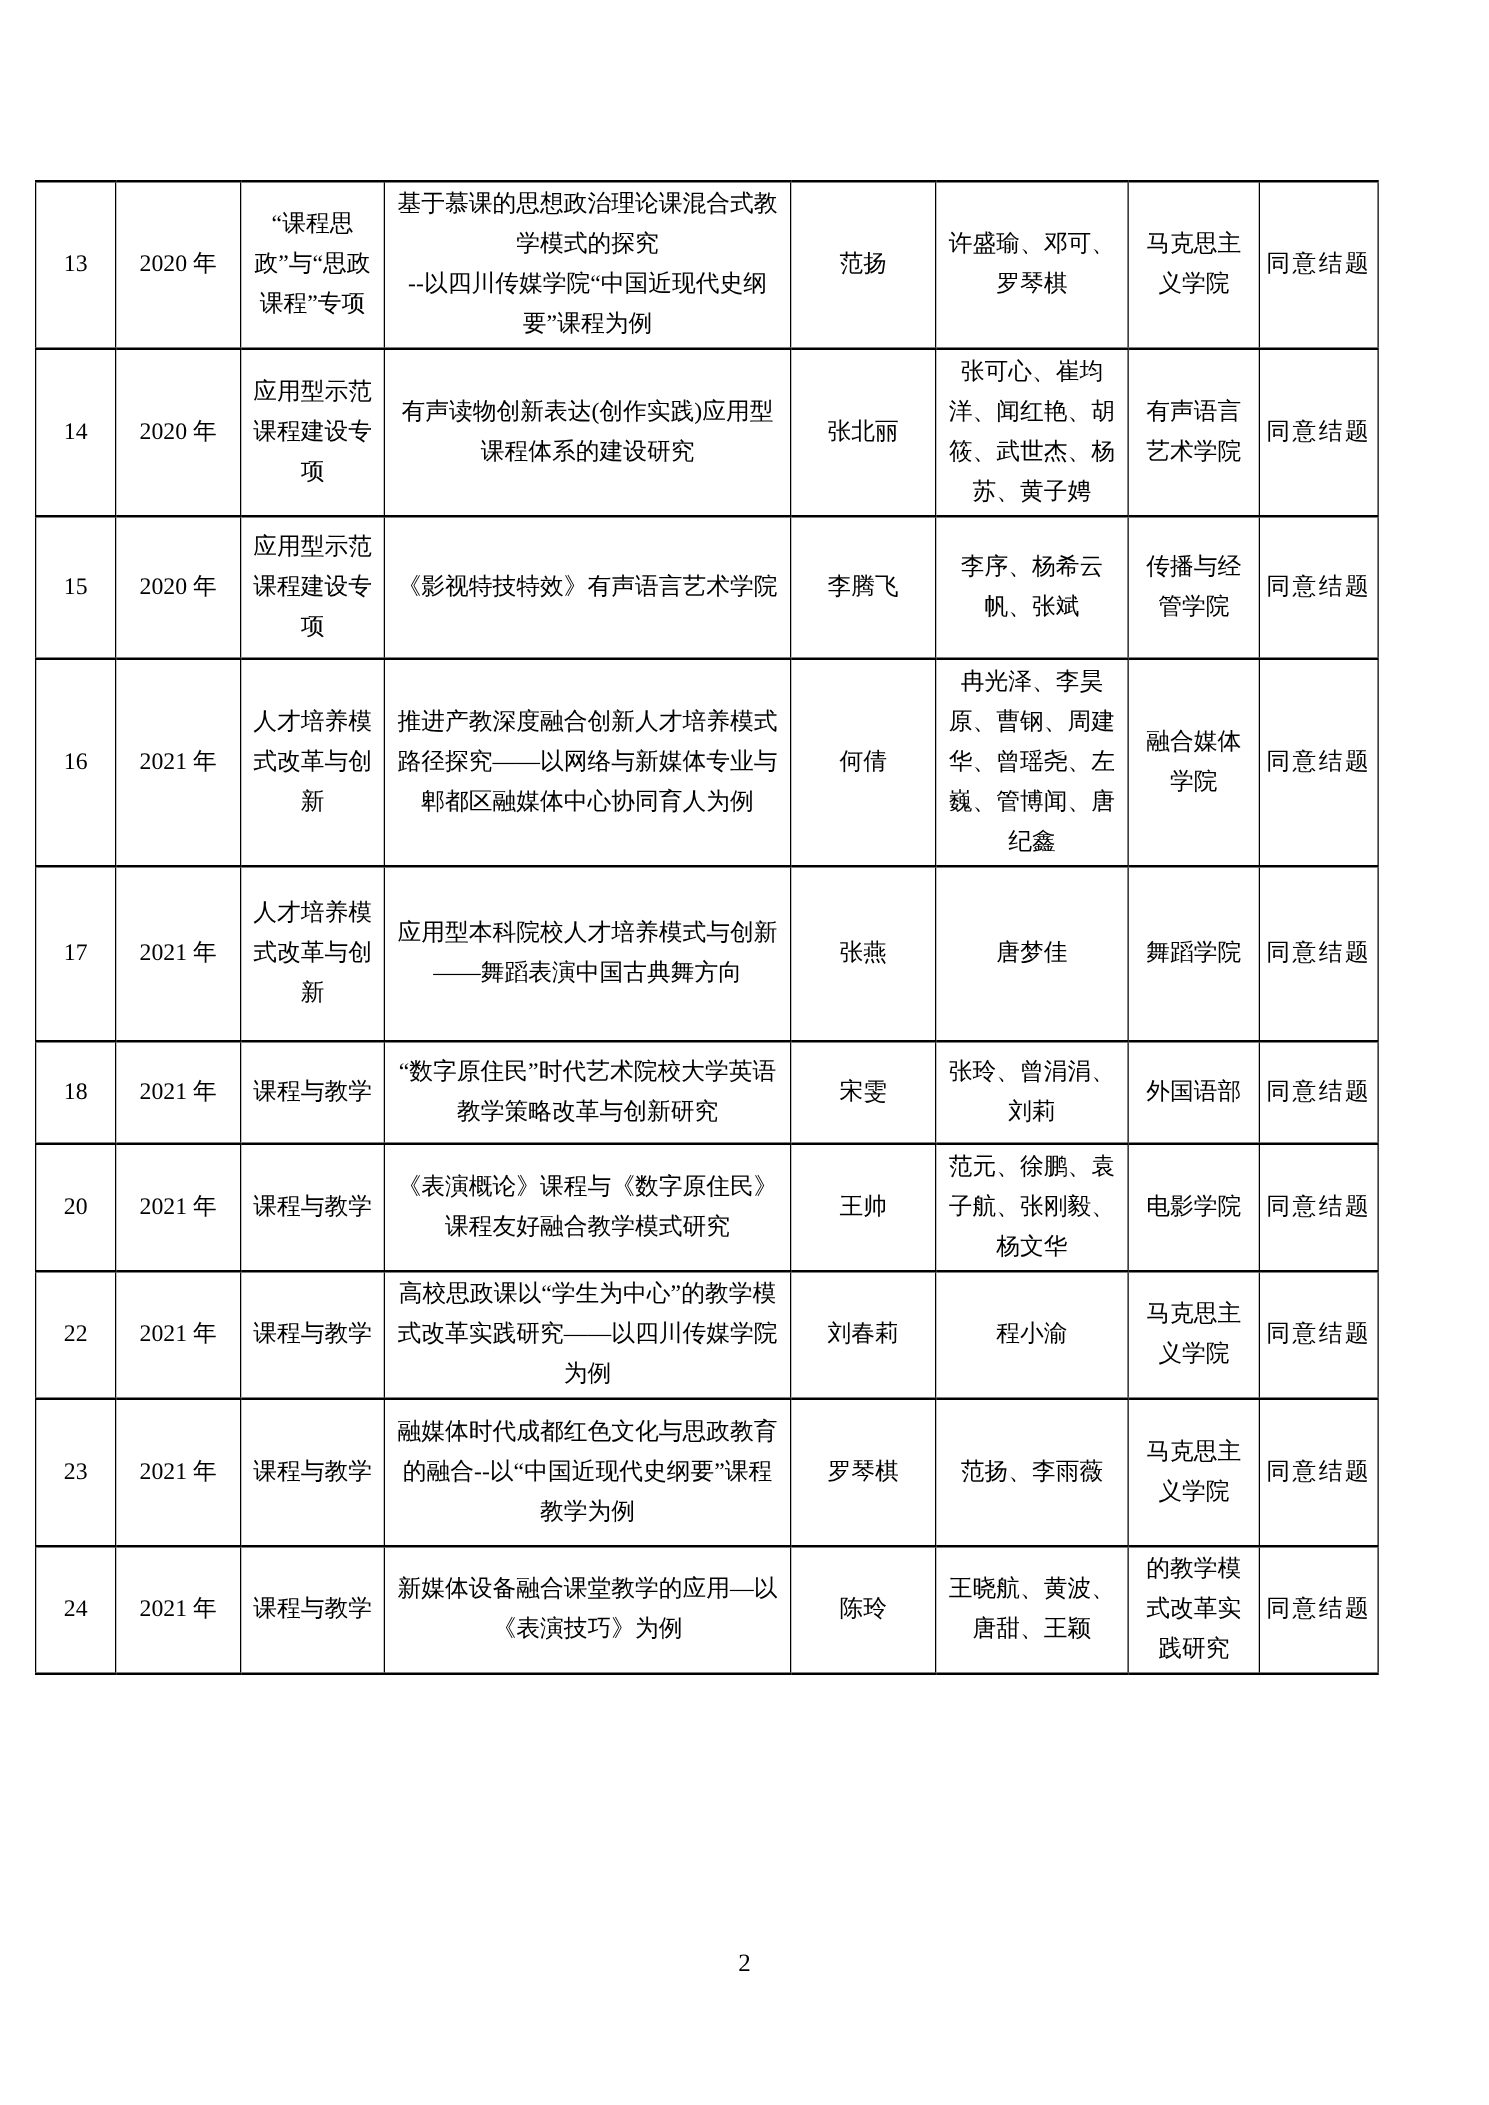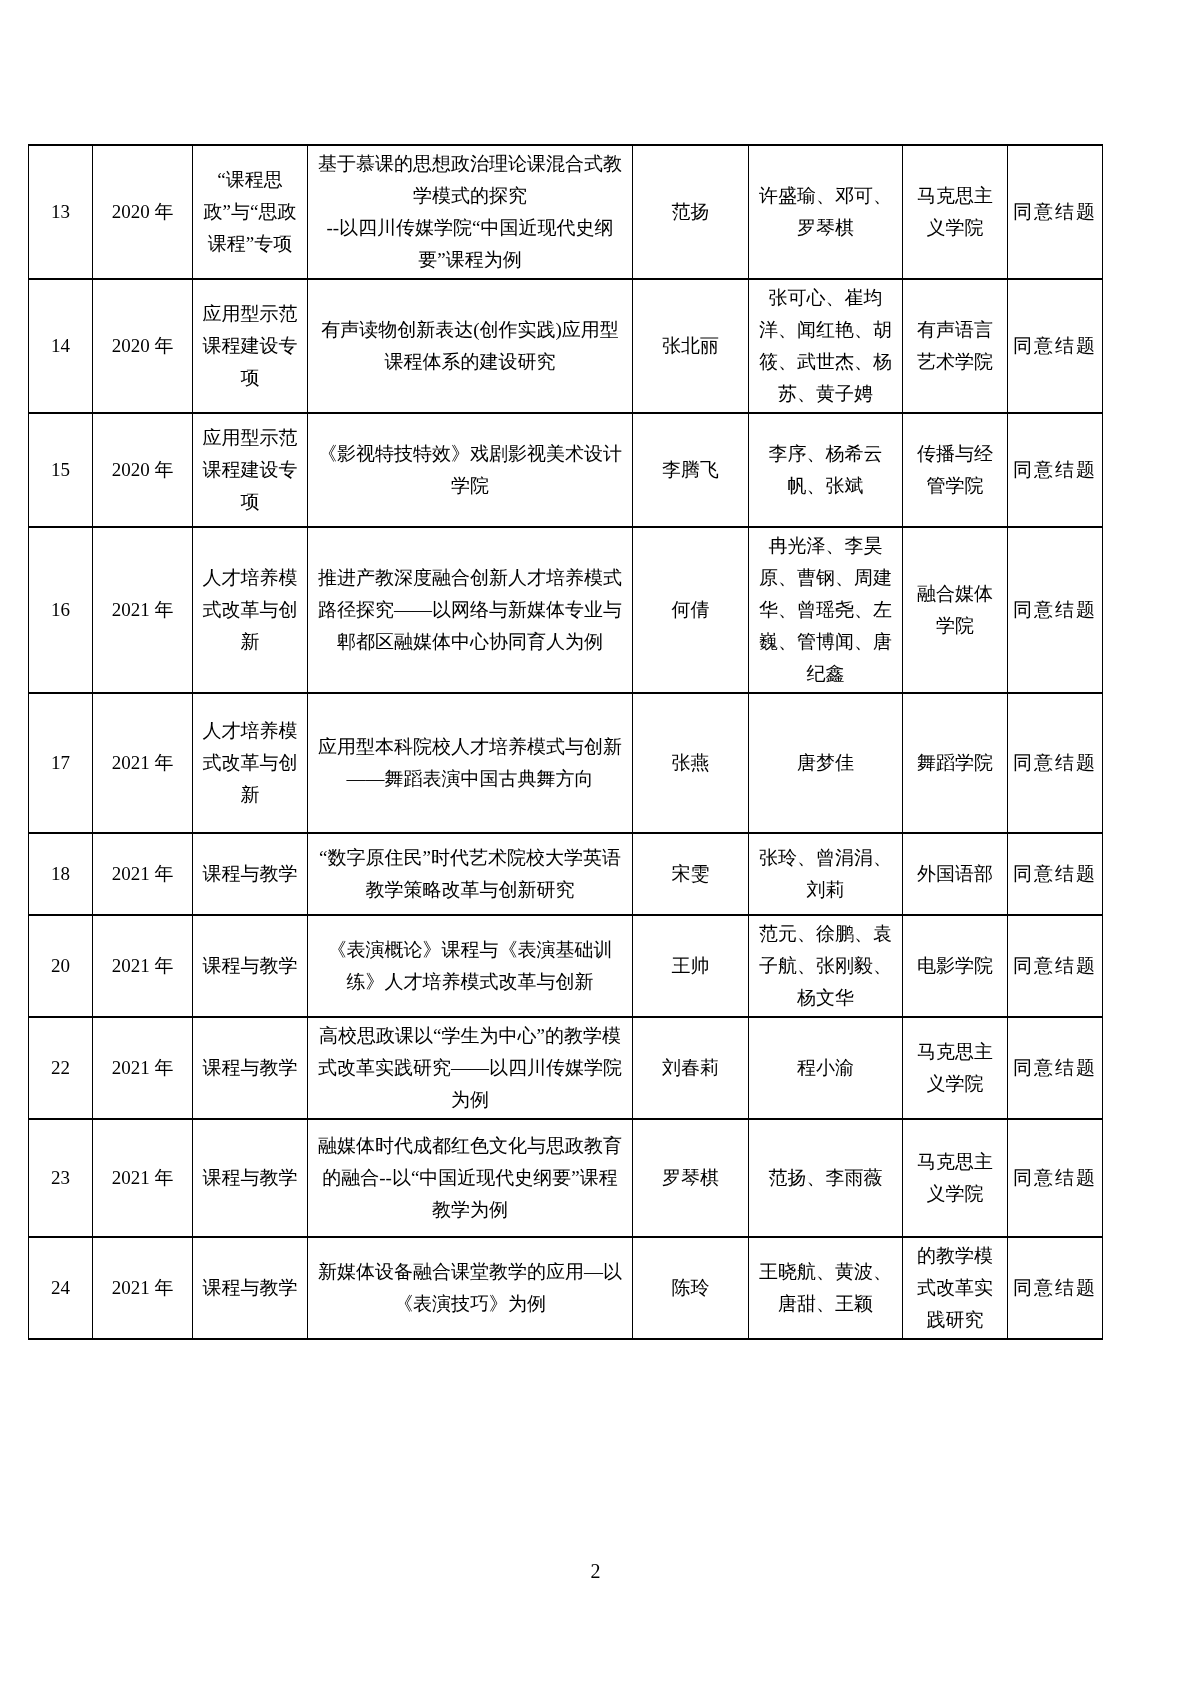--- a/index.html
+++ b/index.html
@@ -92,21 +92,21 @@
         <td class="c-title">有声读物创新表达(创作实践)应用型课程体系的建设研究</td>
         <td class="c-leader">张北丽</td>
         <td class="c-members">张可心、崔均洋、闻红艳、胡筱、武世杰、杨苏、黄子娉</td>
         <td class="c-school">有声语言艺术学院</td>
         <td class="c-status">同意结题</td>
       </tr>
       <tr class="r2">
         <td class="c-no">15</td>
         <td class="c-year">2020 年</td>
         <td class="c-cat">应用型示范课程建设专项</td>
-        <td class="c-title">《影视特技特效》戏剧影视美术设计学院</td>
+        <td class="c-title">《影视特技特效》有声语言艺术学院</td>
         <td class="c-leader">李腾飞</td>
         <td class="c-members">李序、杨希云帆、张斌</td>
         <td class="c-school">传播与经管学院</td>
         <td class="c-status">同意结题</td>
       </tr>
       <tr class="r3">
         <td class="c-no">16</td>
         <td class="c-year">2021 年</td>
         <td class="c-cat">人才培养模式改革与创新</td>
         <td class="c-title">推进产教深度融合创新人才培养模式路径探究——以网络与新媒体专业与郫都区融媒体中心协同育人为例</td>
@@ -132,21 +132,21 @@
         <td class="c-title">“数字原住民”时代艺术院校大学英语教学策略改革与创新研究</td>
         <td class="c-leader">宋雯</td>
         <td class="c-members">张玲、曾涓涓、刘莉</td>
         <td class="c-school">外国语部</td>
         <td class="c-status">同意结题</td>
       </tr>
       <tr class="r7">
         <td class="c-no">20</td>
         <td class="c-year">2021 年</td>
         <td class="c-cat">课程与教学</td>
-        <td class="c-title">《表演概论》课程与《表演基础训练》人才培养模式改革与创新</td>
+        <td class="c-title">《表演概论》课程与《数字原住民》课程友好融合教学模式研究</td>
         <td class="c-leader">王帅</td>
         <td class="c-members">范元、徐鹏、袁子航、张刚毅、杨文华</td>
         <td class="c-school">电影学院</td>
         <td class="c-status">同意结题</td>
       </tr>
       <tr class="r9">
         <td class="c-no">22</td>
         <td class="c-year">2021 年</td>
         <td class="c-cat">课程与教学</td>
         <td class="c-title">高校思政课以“学生为中心”的教学模式改革实践研究——以四川传媒学院为例</td>

